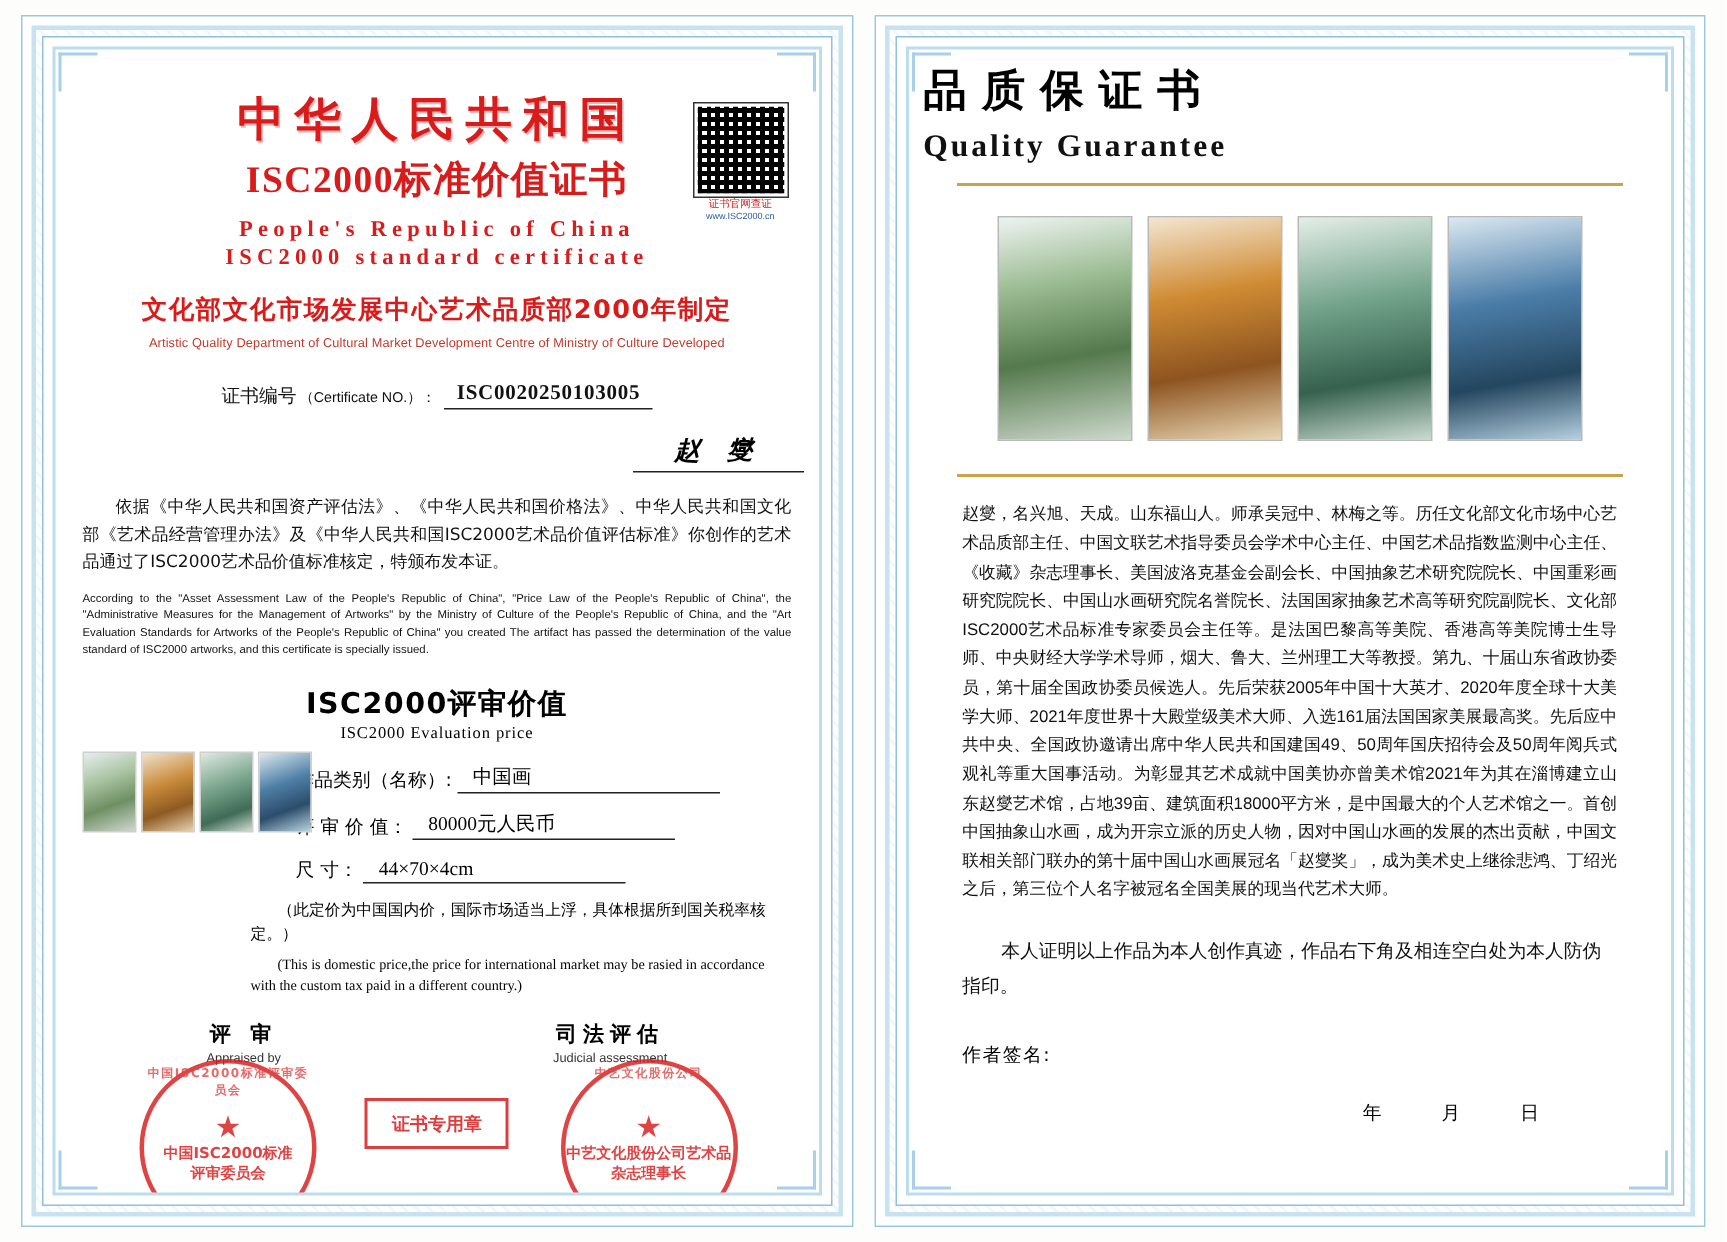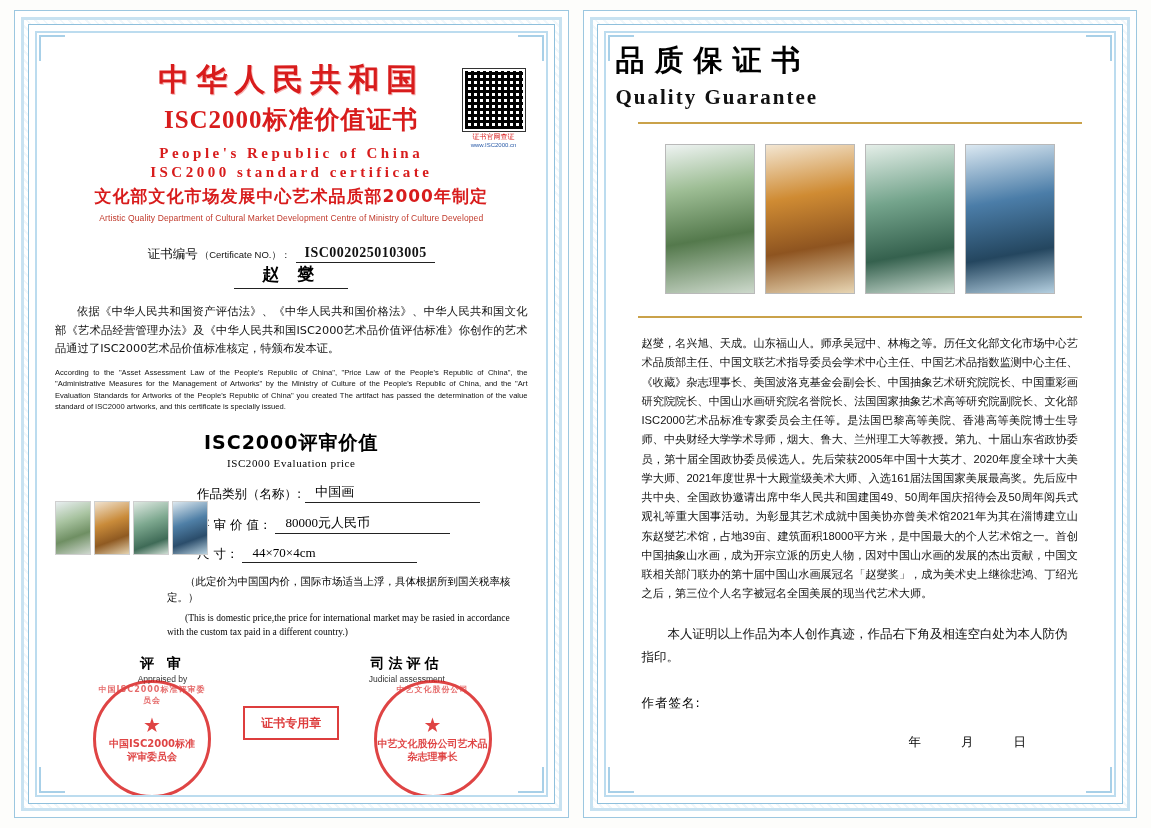--- a/index.html
+++ b/index.html
@@ -94,21 +94,21 @@
     letter-spacing: 3.5px;
     color: #d81c1c;
     margin-top: 2px;
   }
   .l-sub-cn {
     text-align: center;
     font-family: "DejaVu Sans", sans-serif;
     font-weight: bold;
     font-size: 17px;
     color: #d81c1c;
-    margin-top: 4px;
+    margin-top: 14px;
     letter-spacing: 1px;
   }
   .l-sub-en {
     text-align: center;
     font-family: "Liberation Sans", sans-serif;
     font-size: 8.5px;
     color: #c0392b;
     margin-top: 5px;
     letter-spacing: .1px;
   }
@@ -149,21 +149,23 @@
   .certno-val {
     font-family: "Liberation Serif", serif;
     font-weight: bold;
     font-size: 14px;
     border-bottom: 1px solid #222;
     padding: 0 8px 1px 8px;
     margin-left: 4px;
     letter-spacing: .5px;
   }
   .name-row {
-    text-align: center;
+    text-align: right;
+    margin-top: 16px;
+    font-style: italic;
   }
   .name-val {
     display: inline-block;
     font-family: "DejaVu Sans", sans-serif;
     font-weight: bold;
     font-size: 17px;
     letter-spacing: 6px;
     border-bottom: 1px solid #222;
     padding: 0 28px 2px 28px;
   }

